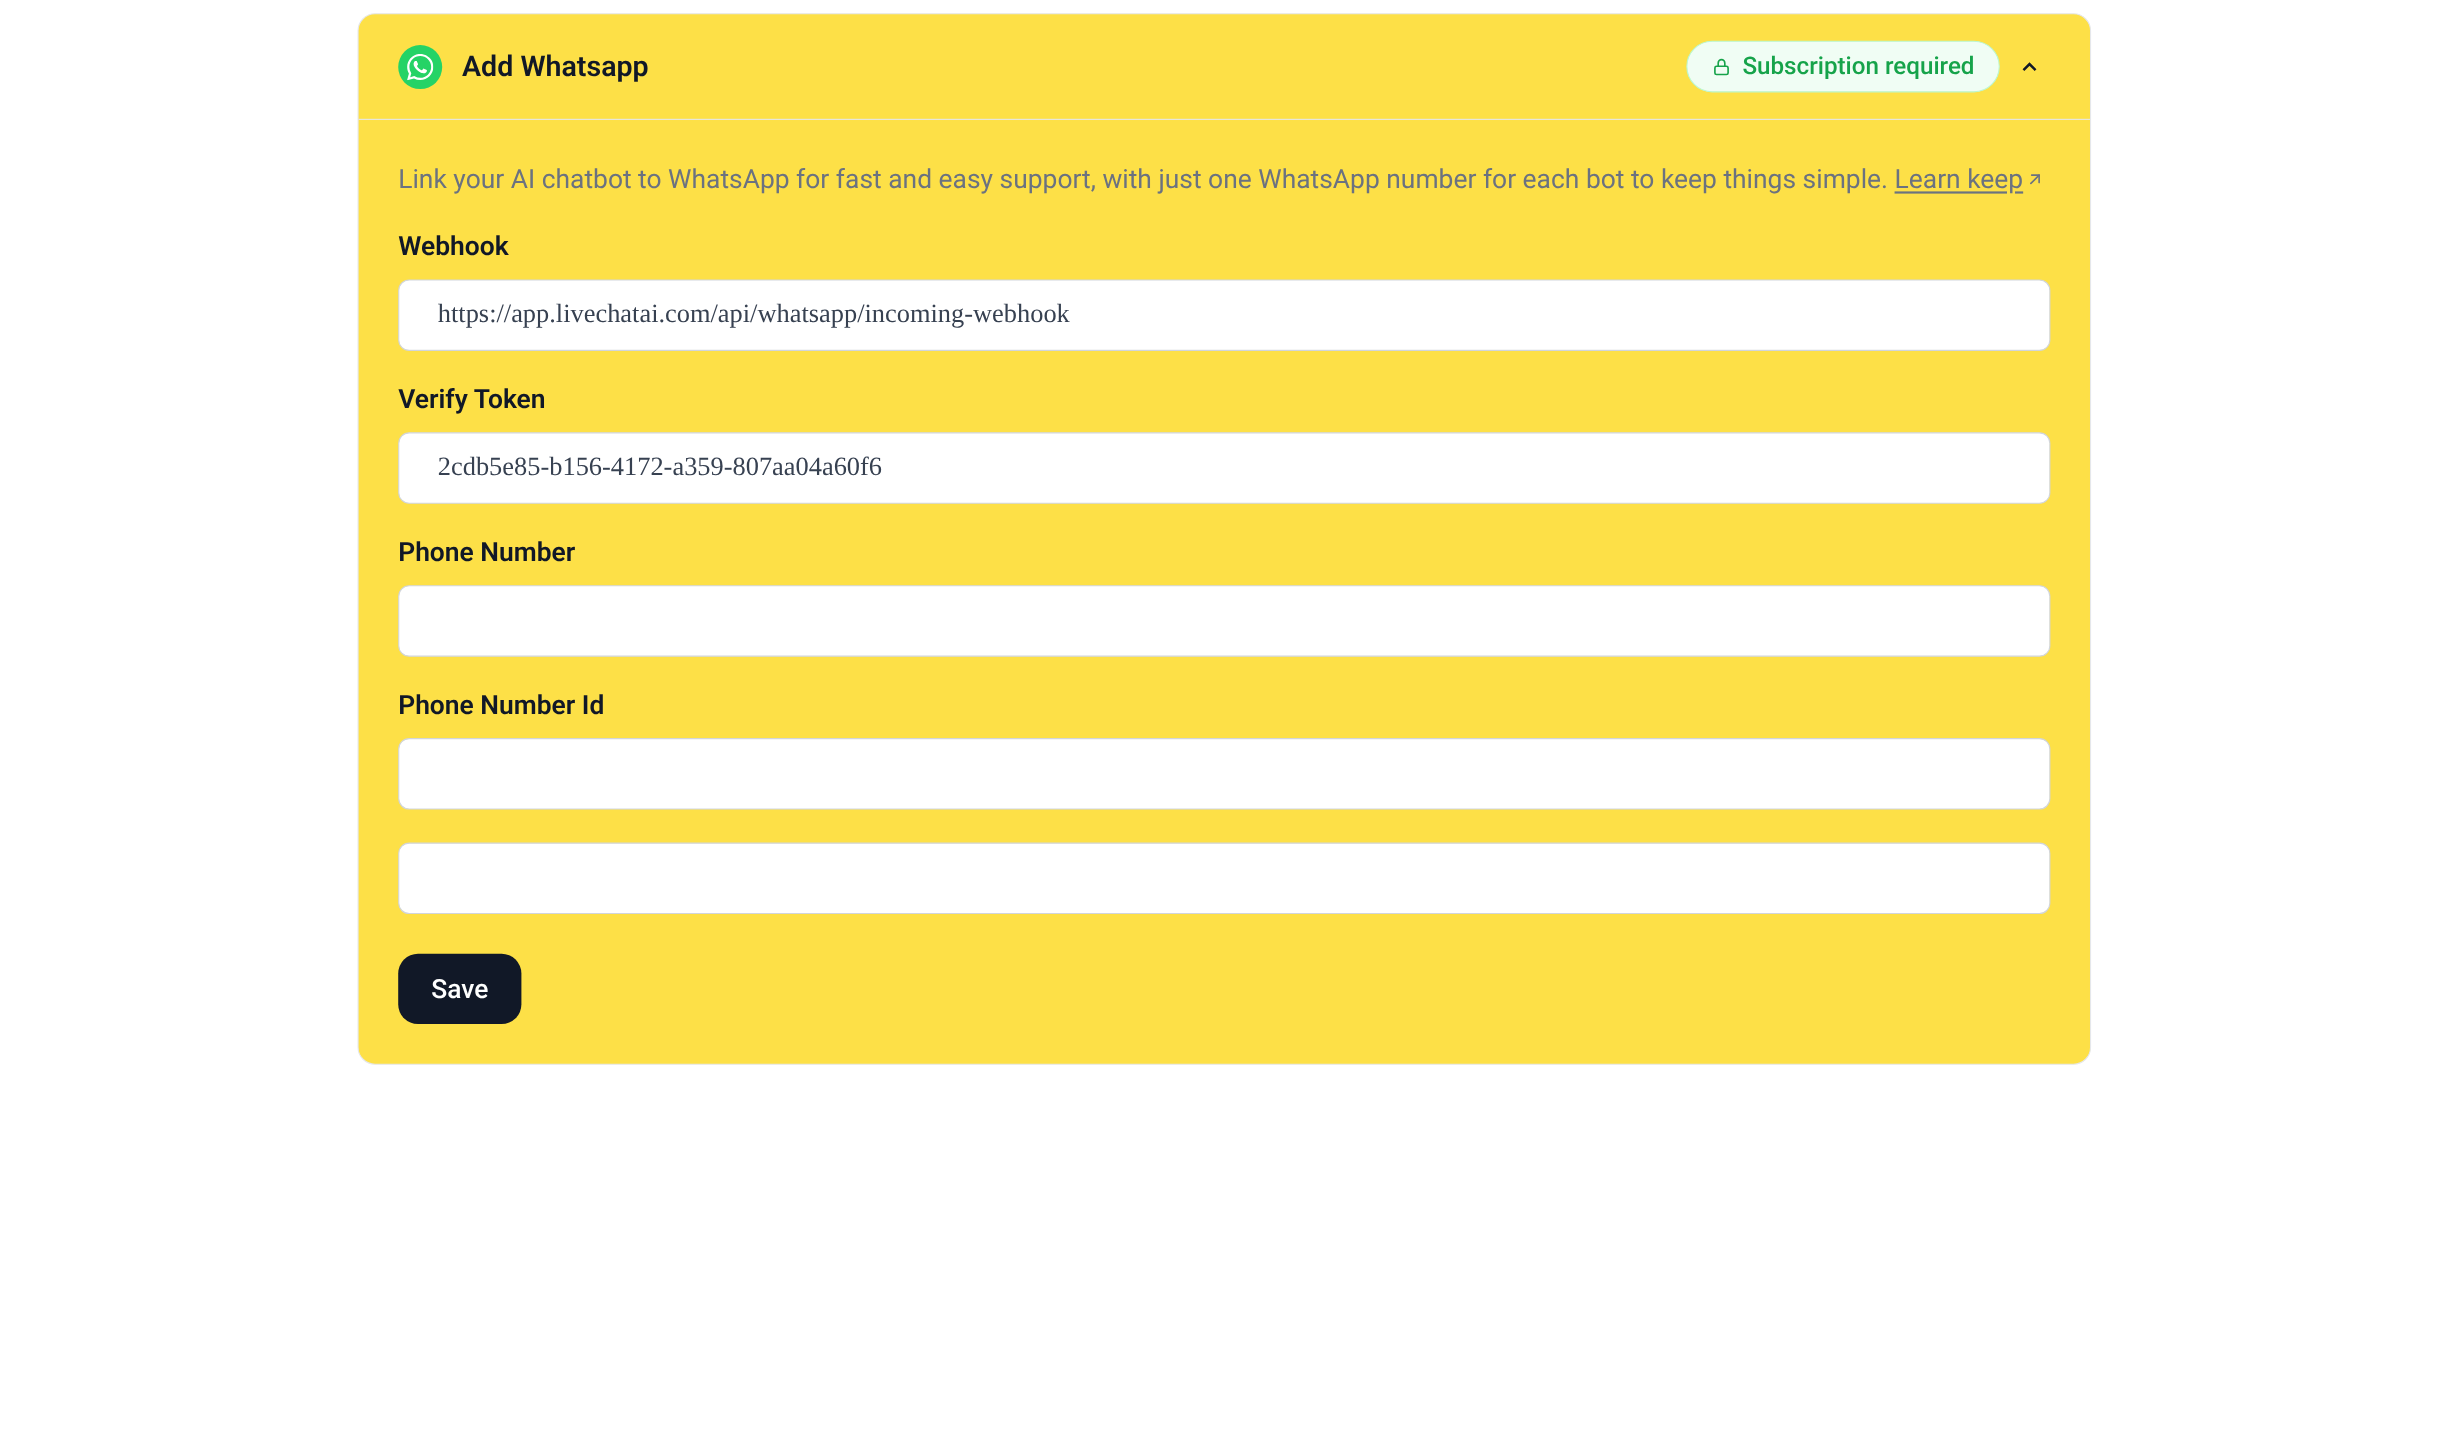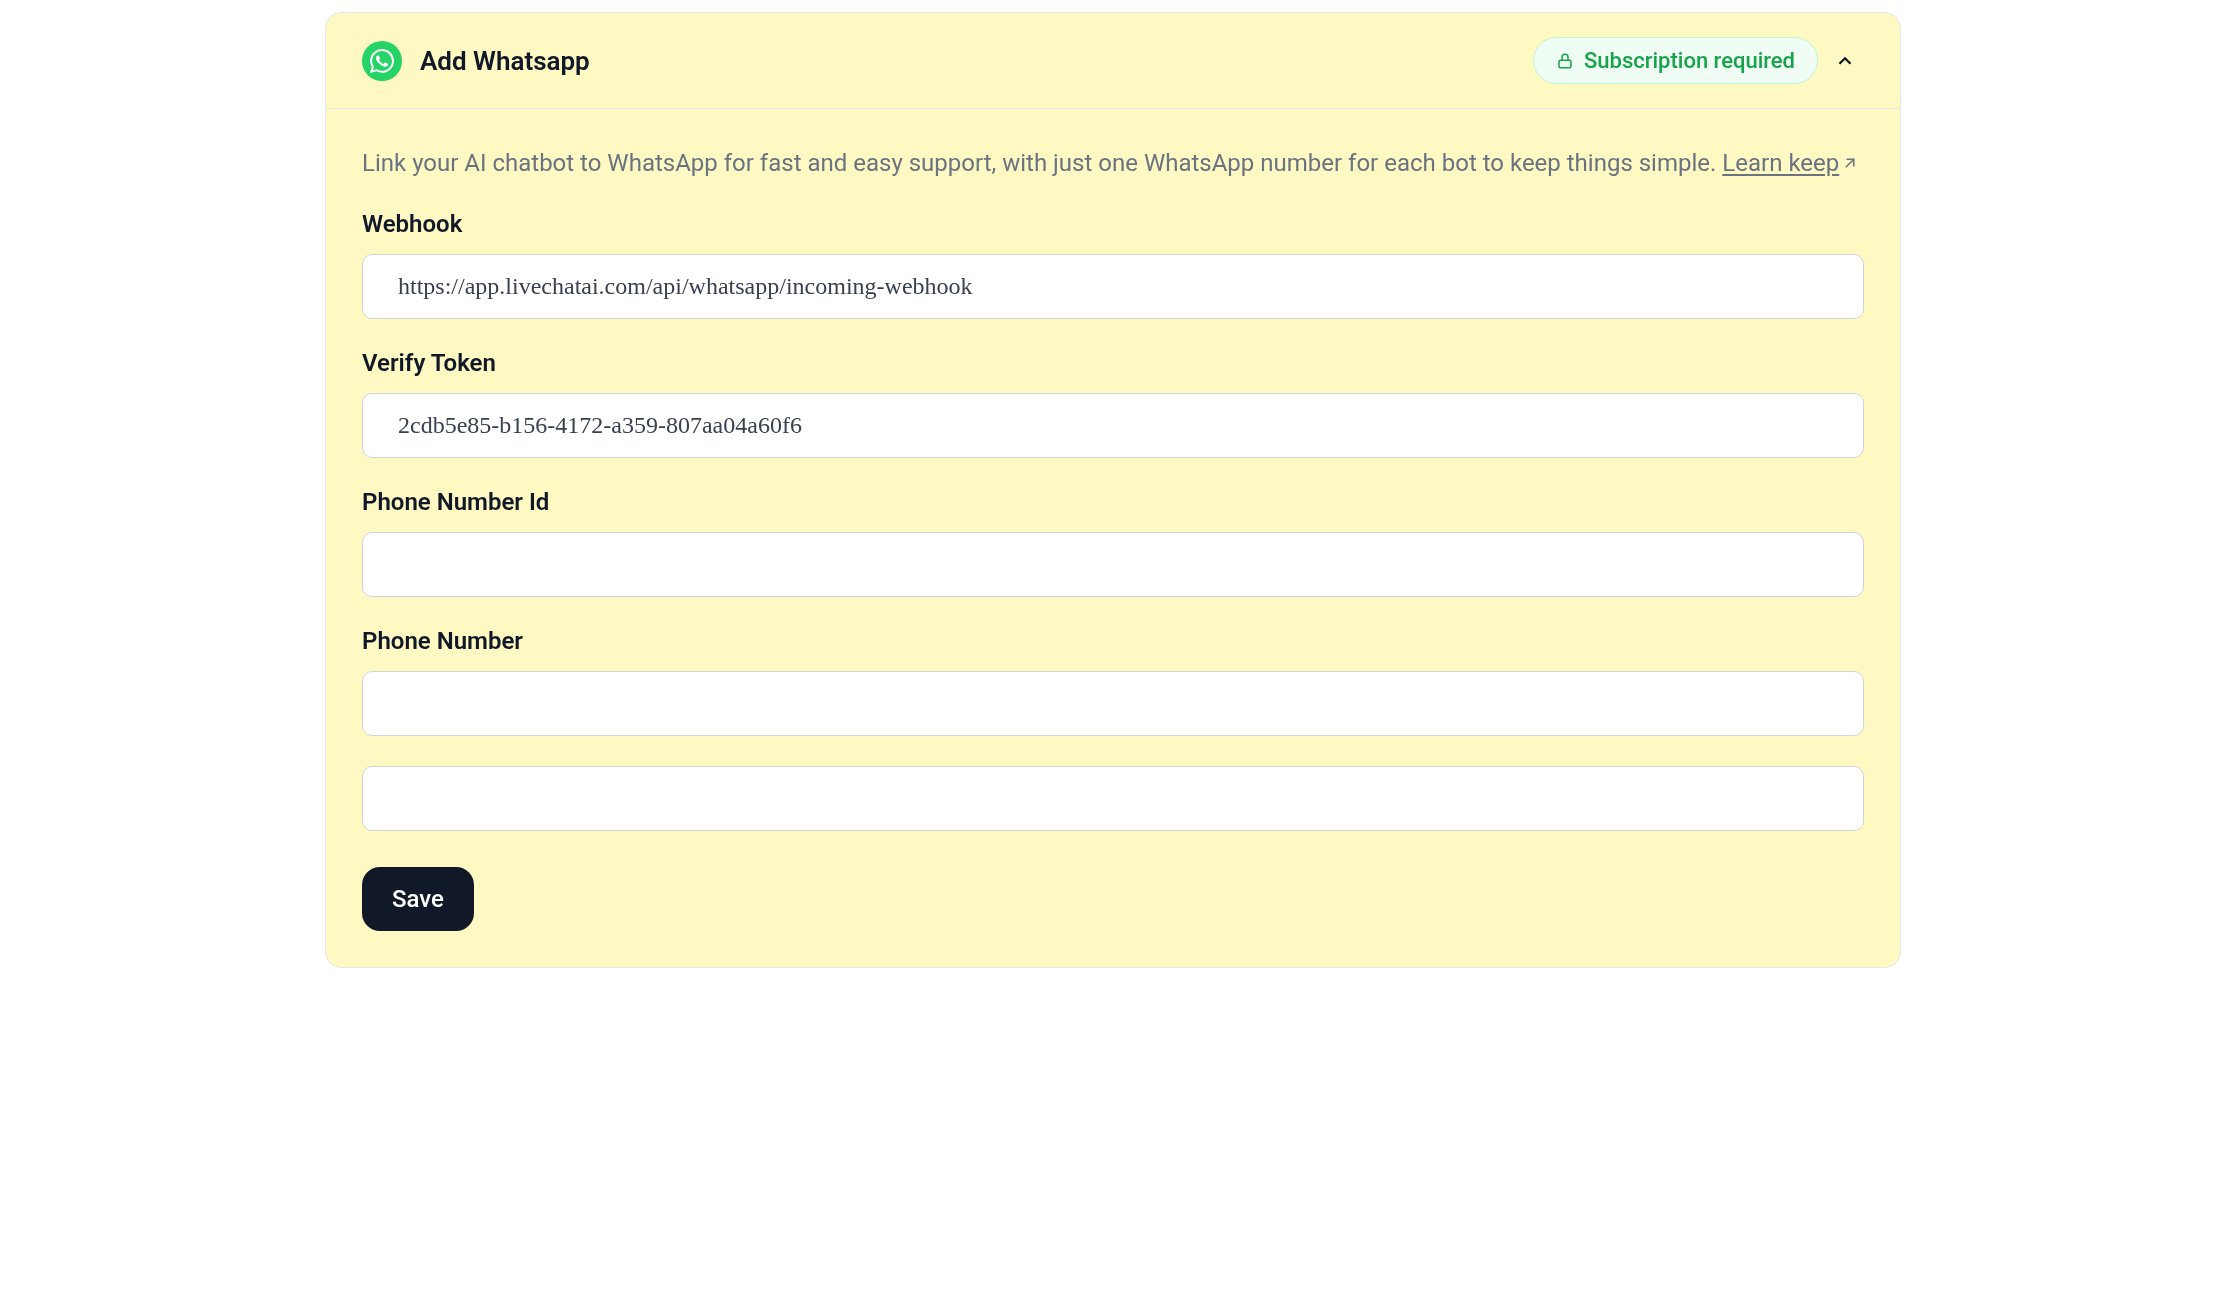--- a/index.html
+++ b/index.html
@@ -10,21 +10,21 @@
     body {
       font-family: -apple-system, BlinkMacSystemFont, "Segoe UI", Roboto, Helvetica, Arial, sans-serif;
       background: #ffffff;
       padding: 12px;
     }
     .panel {
       max-width: 1576px;
       margin: 0 auto;
       border: 1px solid #e5e7eb;
       border-radius: 16px;
-      background: #fef9c3;
+      background: #fde047;
     }
     .panel-header {
       display: flex;
       align-items: center;
       justify-content: space-between;
       padding: 24px 36px;
       border-bottom: 1px solid #e5e7eb;
     }
     .header-left {
       display: flex;
@@ -184,26 +184,26 @@
       <label class="form-label">Webhook</label>
       <input type="text" class="form-input" value="https://app.livechatai.com/api/whatsapp/incoming-webhook" style="">
     </div>
 
     <div class="form-group">
       <label class="form-label">Verify Token</label>
       <input type="text" class="form-input" value="2cdb5e85-b156-4172-a359-807aa04a60f6" style="">
     </div>
 
     <div class="form-group">
+      <label class="form-label">Phone Number</label>
+      <input type="text" class="form-input" value="" style="">
+    </div>
+
+    <div class="form-group">
       <label class="form-label">Phone Number Id</label>
-      <input type="text" class="form-input" value="" style="">
-    </div>
-
-    <div class="form-group">
-      <label class="form-label">Phone Number</label>
       <input type="text" class="form-input" value="" style="">
     </div>
 
     <div class="form-group">
       <input type="text" class="form-input" value="" style="">
     </div>
 
     <button class="save-btn">Save</button>
   </div>
 </div>

